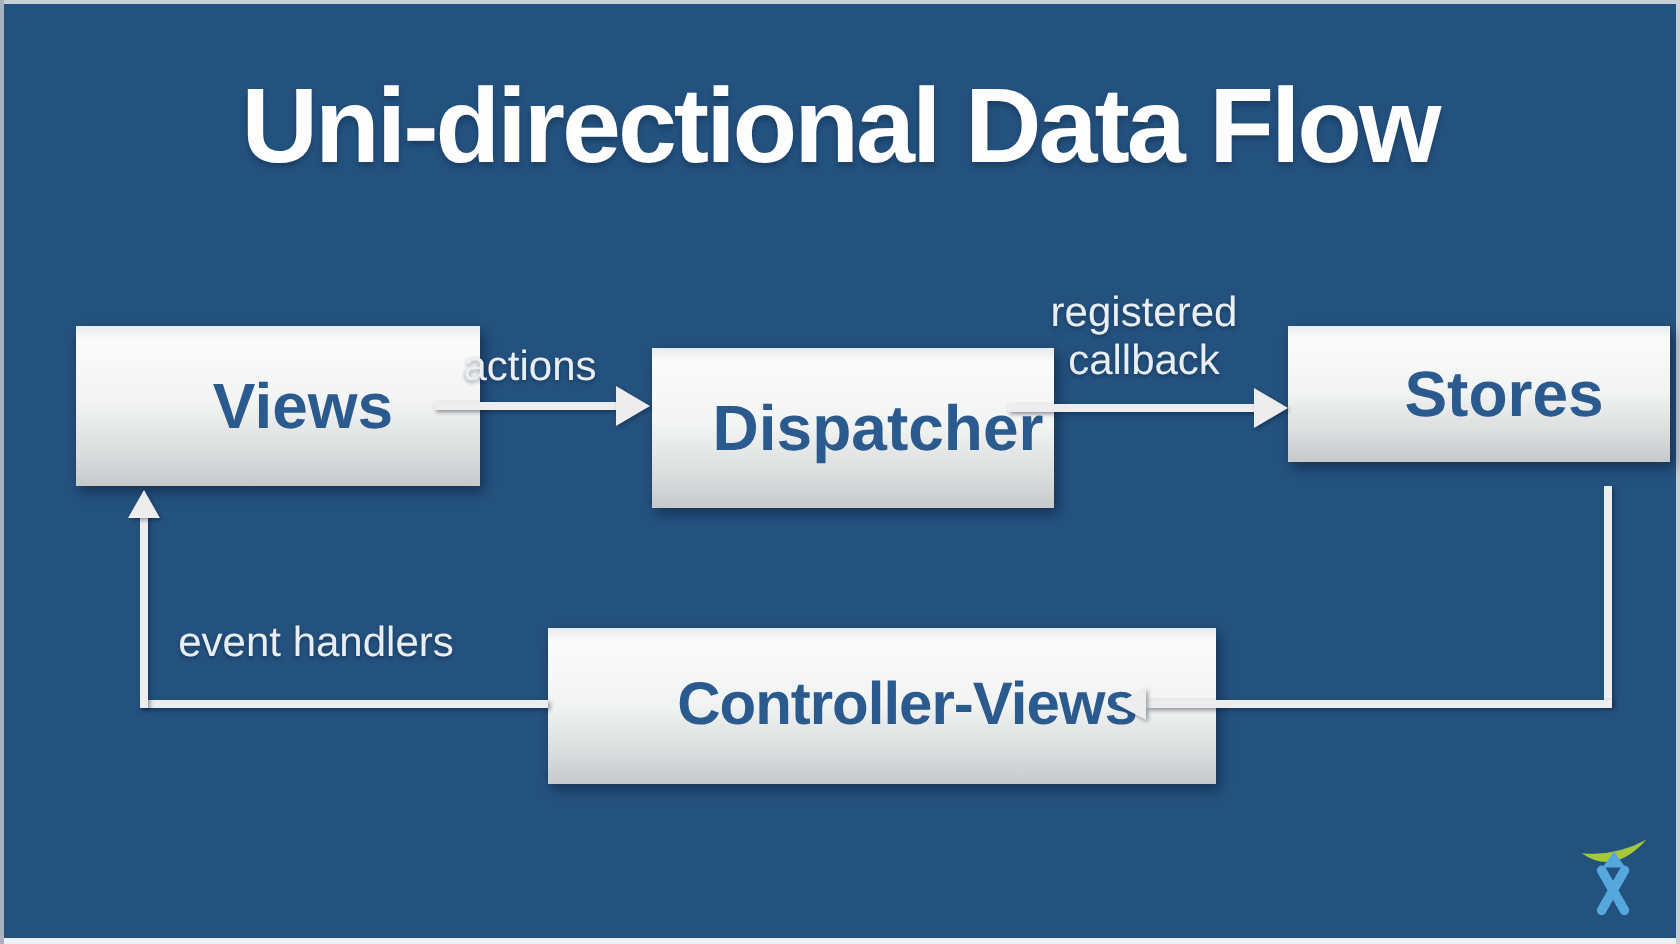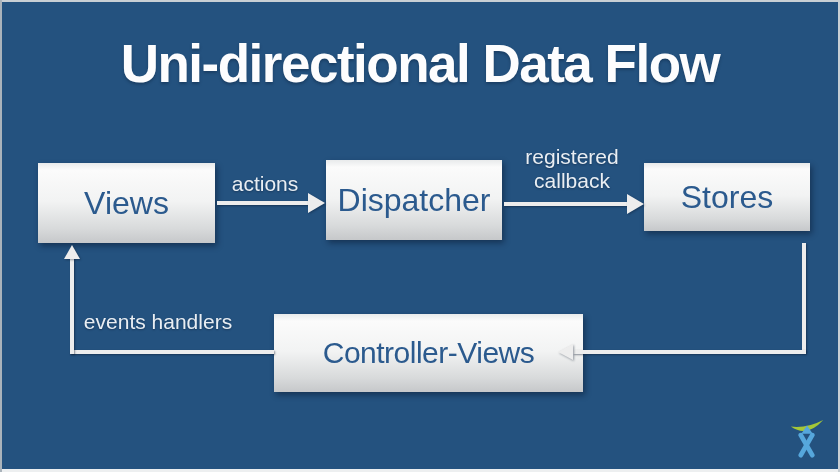--- a/index.html
+++ b/index.html
@@ -25,24 +25,24 @@
     color:var(--title,#fdfdfe);
     text-shadow:0 2px 3px rgba(10,25,50,.35);
   }
 
   .node{
     position:absolute;
     display:flex;align-items:center;justify-content:center;
     background:linear-gradient(180deg,#e8eaeb 0%,#fbfbfb 9%,#f2f3f3 48%,#d8dadb 82%,#c6c8ca 100%);
     box-shadow:2px 3px 6px rgba(5,15,35,.45);
     color:var(--node-text,#2B5A8E);
-    font-weight:normal;font-size:32px;
+    font-weight:bold;font-size:32px;padding-left:25px;
   }
   .node-views{left:38px;top:163px;width:177px;height:80px;}
-  .node-dispatcher{left:326px;top:160px;width:176px;height:80px;}
+  .node-dispatcher{left:326px;top:174px;width:176px;height:80px;}
   .node-stores{left:644px;top:163px;width:166px;height:68px;}
   .node-controller{left:274px;top:314px;width:309px;height:78px;font-size:30px;letter-spacing:-.5px;}
 
   .shaft{position:absolute;background:var(--arrow,#ededed);box-shadow:1px 1px 2px rgba(8,20,40,.45);}
   .head{position:absolute;width:0;height:0;}
   .head.right{border-top:10px solid transparent;border-bottom:10px solid transparent;border-left:17px solid var(--arrow,#ededed);filter:drop-shadow(1px 1px 1px rgba(8,20,40,.4));}
   .head.left {border-top:8px solid transparent;border-bottom:8px solid transparent;border-right:15px solid var(--arrow,#ededed);filter:drop-shadow(1px 1px 1px rgba(8,20,40,.4));}
   .head.up   {border-left:8px solid transparent;border-right:8px solid transparent;border-bottom:14px solid var(--arrow,#ededed);filter:drop-shadow(1px 1px 1px rgba(8,20,40,.4));}
 
   
@@ -106,21 +106,21 @@
   <div class="head right a2-head"></div>
   <div class="edge-label lbl-registered">registered callback</div>
 
   <div class="shaft a3-v"></div>
   <div class="shaft a3-h"></div>
   <div class="head left a3-head"></div>
 
   <div class="shaft a4-h"></div>
   <div class="shaft a4-v"></div>
   <div class="head up a4-head"></div>
-  <div class="edge-label lbl-event">events handlers</div>
+  <div class="edge-label lbl-event">event handlers</div>
 
   <svg class="logo" viewBox="0 0 38 42" xmlns="http://www.w3.org/2000/svg">
     <path class="logo-arc" d="M2,9 Q19,21 36,2 Q19,11 2,9 Z" fill="#A5C738"></path>
     <path class="logo-head" d="M19,8 L13,16.5 L25,16.5 Z" fill="#56A7DC"></path>
     <path class="logo-x1" d="M12.5,18 L24.5,39" stroke="#56A7DC" stroke-width="5" stroke-linecap="round" fill="none"></path>
     <path class="logo-x2" d="M24.5,18 L12.5,39" stroke="#56A7DC" stroke-width="5" stroke-linecap="round" fill="none"></path>
   </svg>
 
 </div>
 

